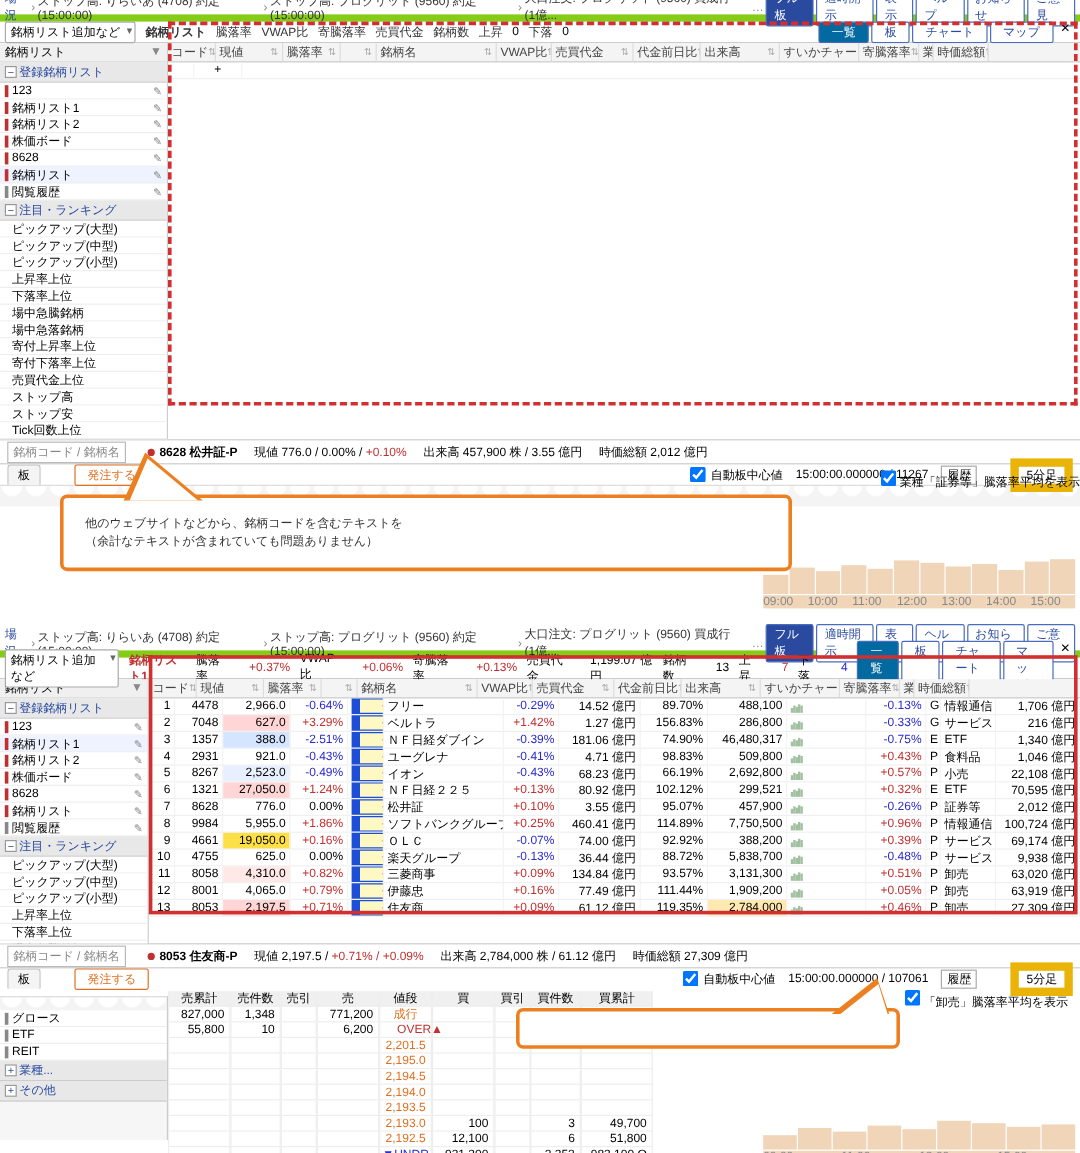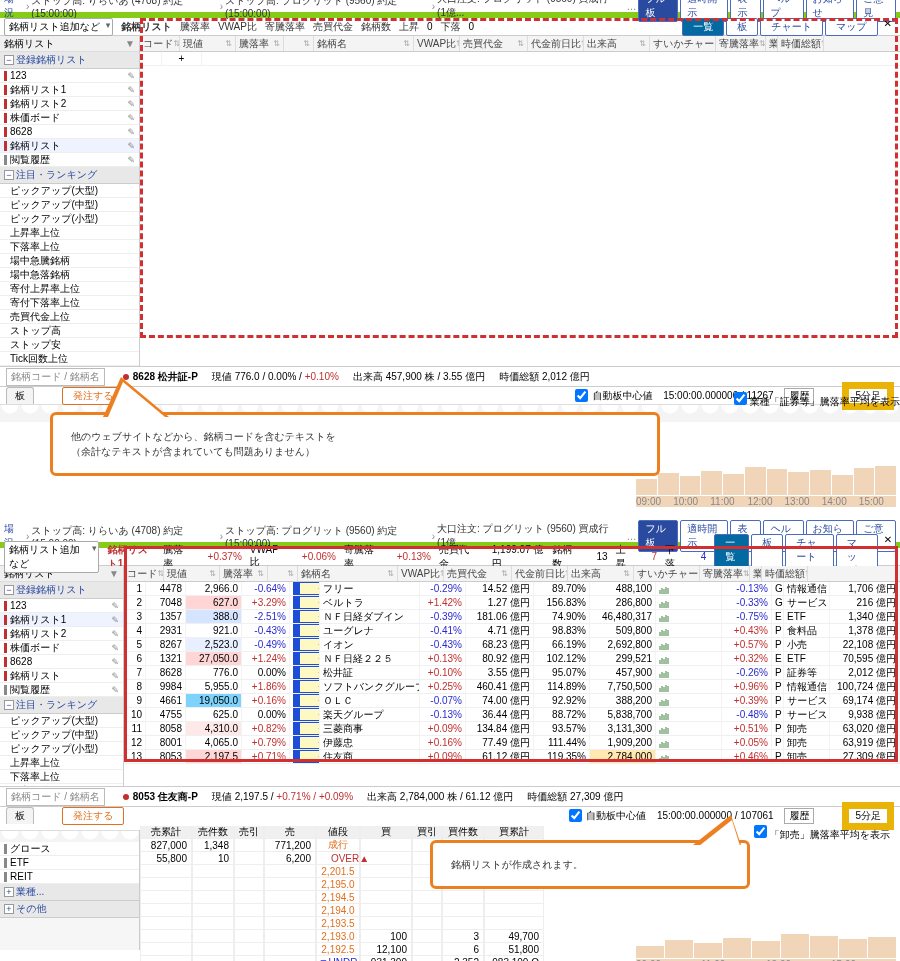--- a/index.html
+++ b/index.html
@@ -560,21 +560,21 @@
                 <span style="height:40%"></span>
                 <span style="height:60%"></span>
                 <span style="height:50%"></span>
                 <span style="height:70%"></span>
                 <span style="height:55%"></span>
               </div>
             </div>
             <div class="c-open r pos">+0.43%</div>
             <div class="c-sec">P</div>
             <div class="c-ind">食料品</div>
-            <div class="c-cap r">1,378 億円</div>
+            <div class="c-cap r">1,046 億円</div>
           </div>
           <div class="row">
             <div class="c-idx r">5</div>
             <div class="c-code r">8267</div>
             <div class="c-price r" style="background:#e8f0ff">2,523.0</div>
             <div class="c-chg r neg">-0.49%</div>
             <div class="c-ord">
               <span class="order-btn">発注</span>
             </div>
             <div class="c-name">イオン</div>
@@ -673,21 +673,21 @@
               </div>
             </div>
             <div class="c-open r pos">+0.96%</div>
             <div class="c-sec">P</div>
             <div class="c-ind">情報通信</div>
             <div class="c-cap r">100,724 億円</div>
           </div>
           <div class="row">
             <div class="c-idx r">9</div>
             <div class="c-code r">4661</div>
-            <div class="c-price r" style="background:#7dd3fc">19,050.0</div>
+            <div class="c-price r" style="background:#fde047">19,050.0</div>
             <div class="c-chg r pos">+0.16%</div>
             <div class="c-ord">
               <span class="order-btn">発注</span>
             </div>
             <div class="c-name">ＯＬＣ</div>
             <div class="c-vwap r neg">-0.07%</div>
             <div class="c-amt r">74.00 億円</div>
             <div class="c-prev r">92.92%</div>
             <div class="c-vol r" style="background:">388,200</div>
             <div class="c-spark">
@@ -991,15 +991,14 @@
         <span>業種...</span>
       </div>
     <div class="side-group">
         <span class="tog">+</span>
         <span>その他</span>
       </div>
   </div>
 
   <div class="balloon balloon2 small" style="top:310px;left:430px;width:320px">
     <div class="tail"></div>
-    <div>銘柄リストが作成されます。</div>
   </div>
 </div>
 
 </body></html>

